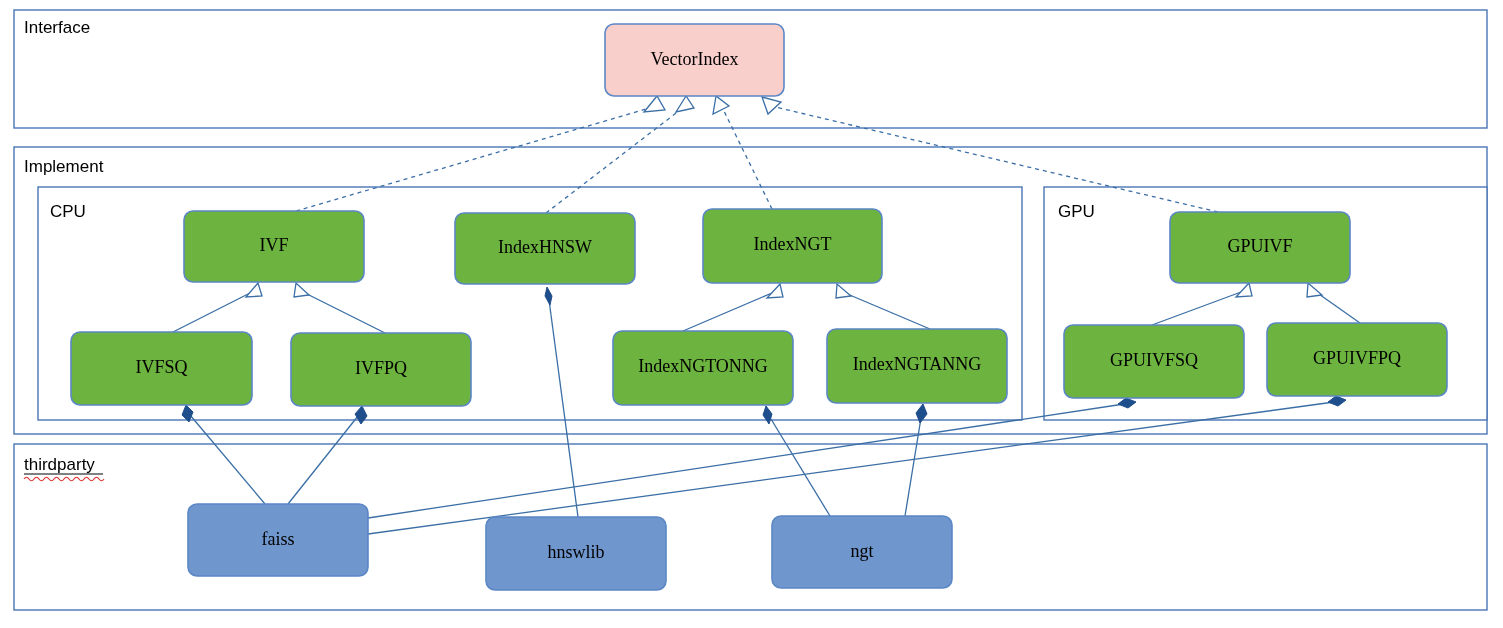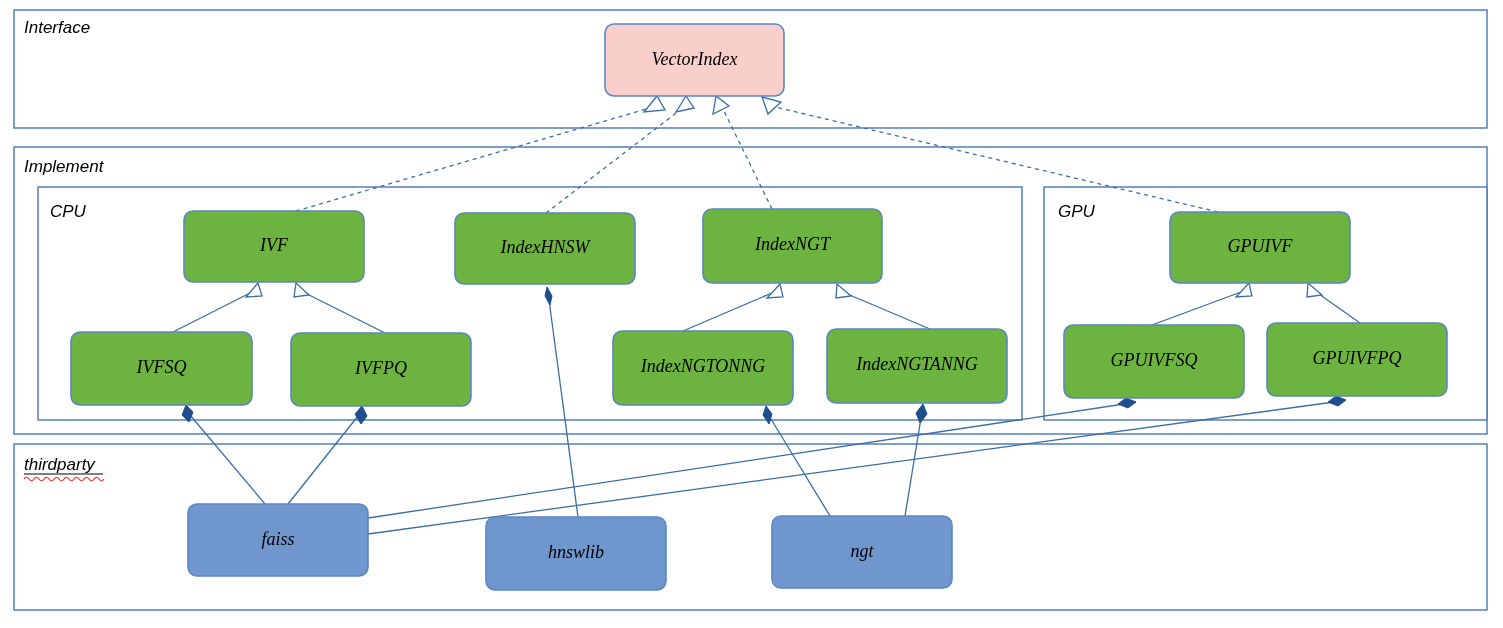--- a/index.html
+++ b/index.html
@@ -10,21 +10,20 @@
   body {
     width: 1503px;
     height: 628px;
     font-family: "Liberation Sans", sans-serif;
     overflow: hidden;
   }
   #diagram-root {
     position: relative;
     width: 1503px;
     height: 528px;
-    font-style: italic;
   }
   svg.diagram {
     display: block;
     width: 1503px;
     height: 628px;
   }
   .group-rect {
     fill: #ffffff;
     stroke: #4a75b5;
     stroke-width: 1.4;

